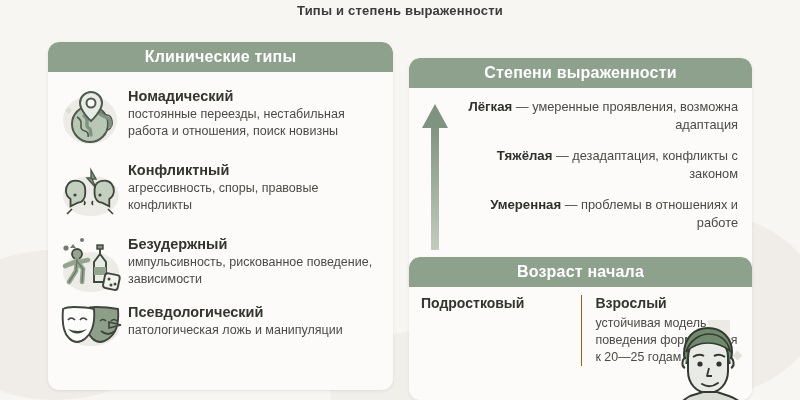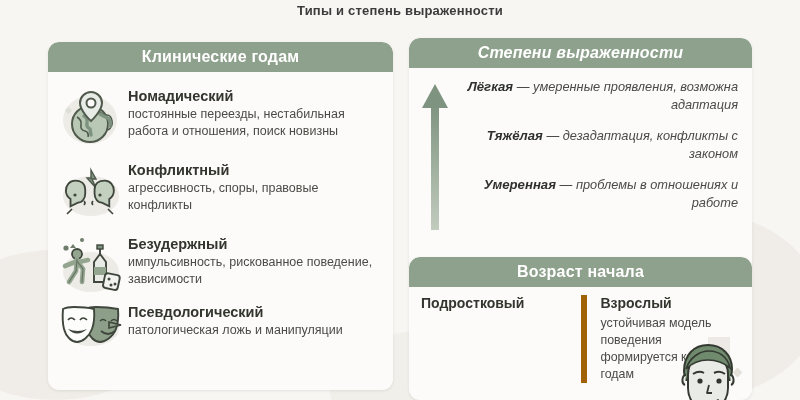--- a/index.html
+++ b/index.html
@@ -85,21 +85,21 @@
   }
   .type-desc {
     font-size: 12.5px;
     line-height: 17px;
     color: #4a4a46;
   }
   #type-row-4 .type-icon { height: 52px; }
   #type-row-4 { margin-top: 2px; }
 
   
-  #card-severity { left: 409px; top: 38px; width: 343px; height: 234px; font-style: italic; }
+  #card-severity { left: 409px; top: 58px; width: 343px; height: 234px; }
   #card-severity .card-body {
     padding: 10px 14px 0 10px;
     display: flex;
     gap: 12px;
   }
   .sev-arrow { flex: 0 0 34px; padding-top: 4px; }
   .sev-list { flex: 1 1 auto; text-align: right; }
   .sev-item {
     font-size: 12.8px;
     line-height: 18px;
@@ -115,21 +115,21 @@
 
   
   #card-age { left: 409px; top: 257px; width: 343px; height: 143px; }
   #card-age .card-body {
     padding: 8px 12px 0 12px;
     display: flex;
     position: relative;
   }
   .age-col { width: 50%; box-sizing: border-box; }
   .age-col.left { padding-right: 20px; }
-  .age-col.right { padding-left: 14px; border-left: 6px solid #a16207; }
+  .age-col.right { padding-left: 14px; border-left: 1px solid #a16207; }
   .age-name {
     font-size: 14px;
     font-weight: bold;
     color: #33352f;
     margin-bottom: 4px;
   }
   .age-desc {
     font-size: 12.4px;
     line-height: 17px;
     color: #4a4a46;
@@ -146,21 +146,21 @@
 </head>
 <body>
 
 <div class="bg-blob blob-a"></div>
 <div class="bg-blob blob-b"></div>
 <div class="bg-blob blob-c"></div>
 
 <div class="page-title">Типы и степень выраженности</div>
 
 <div class="card" id="card-types">
-  <div class="card-header">Клинические годам</div>
+  <div class="card-header">Клинические типы</div>
   <div class="card-body">
 
     <div class="type-row" id="type-row-1">
       <div class="type-icon">
         <svg width="62" height="62" viewBox="0 0 62 62">
           <ellipse cx="30" cy="34" rx="27" ry="24" fill="#ecebe6"></ellipse>
           <circle cx="30" cy="38" r="18" fill="#b9c7b5" stroke="#4f5a4c" stroke-width="2"></circle>
           <path d="M17 31 q5 3 4 8 q-1 5 4 6 q4 1 3 6 M38 24 q4 5 9 5 q4 0 5 6 q1 6 -4 9" fill="none" stroke="#4f5a4c" stroke-width="1.6"></path>
           <path d="M24 30 q4 2 3 7 q-1 4 3 6 l1 6 M40 28 q5 3 8 4 q3 2 2 8" fill="none" stroke="#7e9380" stroke-width="3.4" stroke-linecap="round"></path>
           <path d="M31 6 c-6 0-11 5-11 11 c0 8 11 18 11 18 s11-10 11-18 c0-6-5-11-11-11 z" fill="#e8ece6" stroke="#4f5a4c" stroke-width="2"></path>

